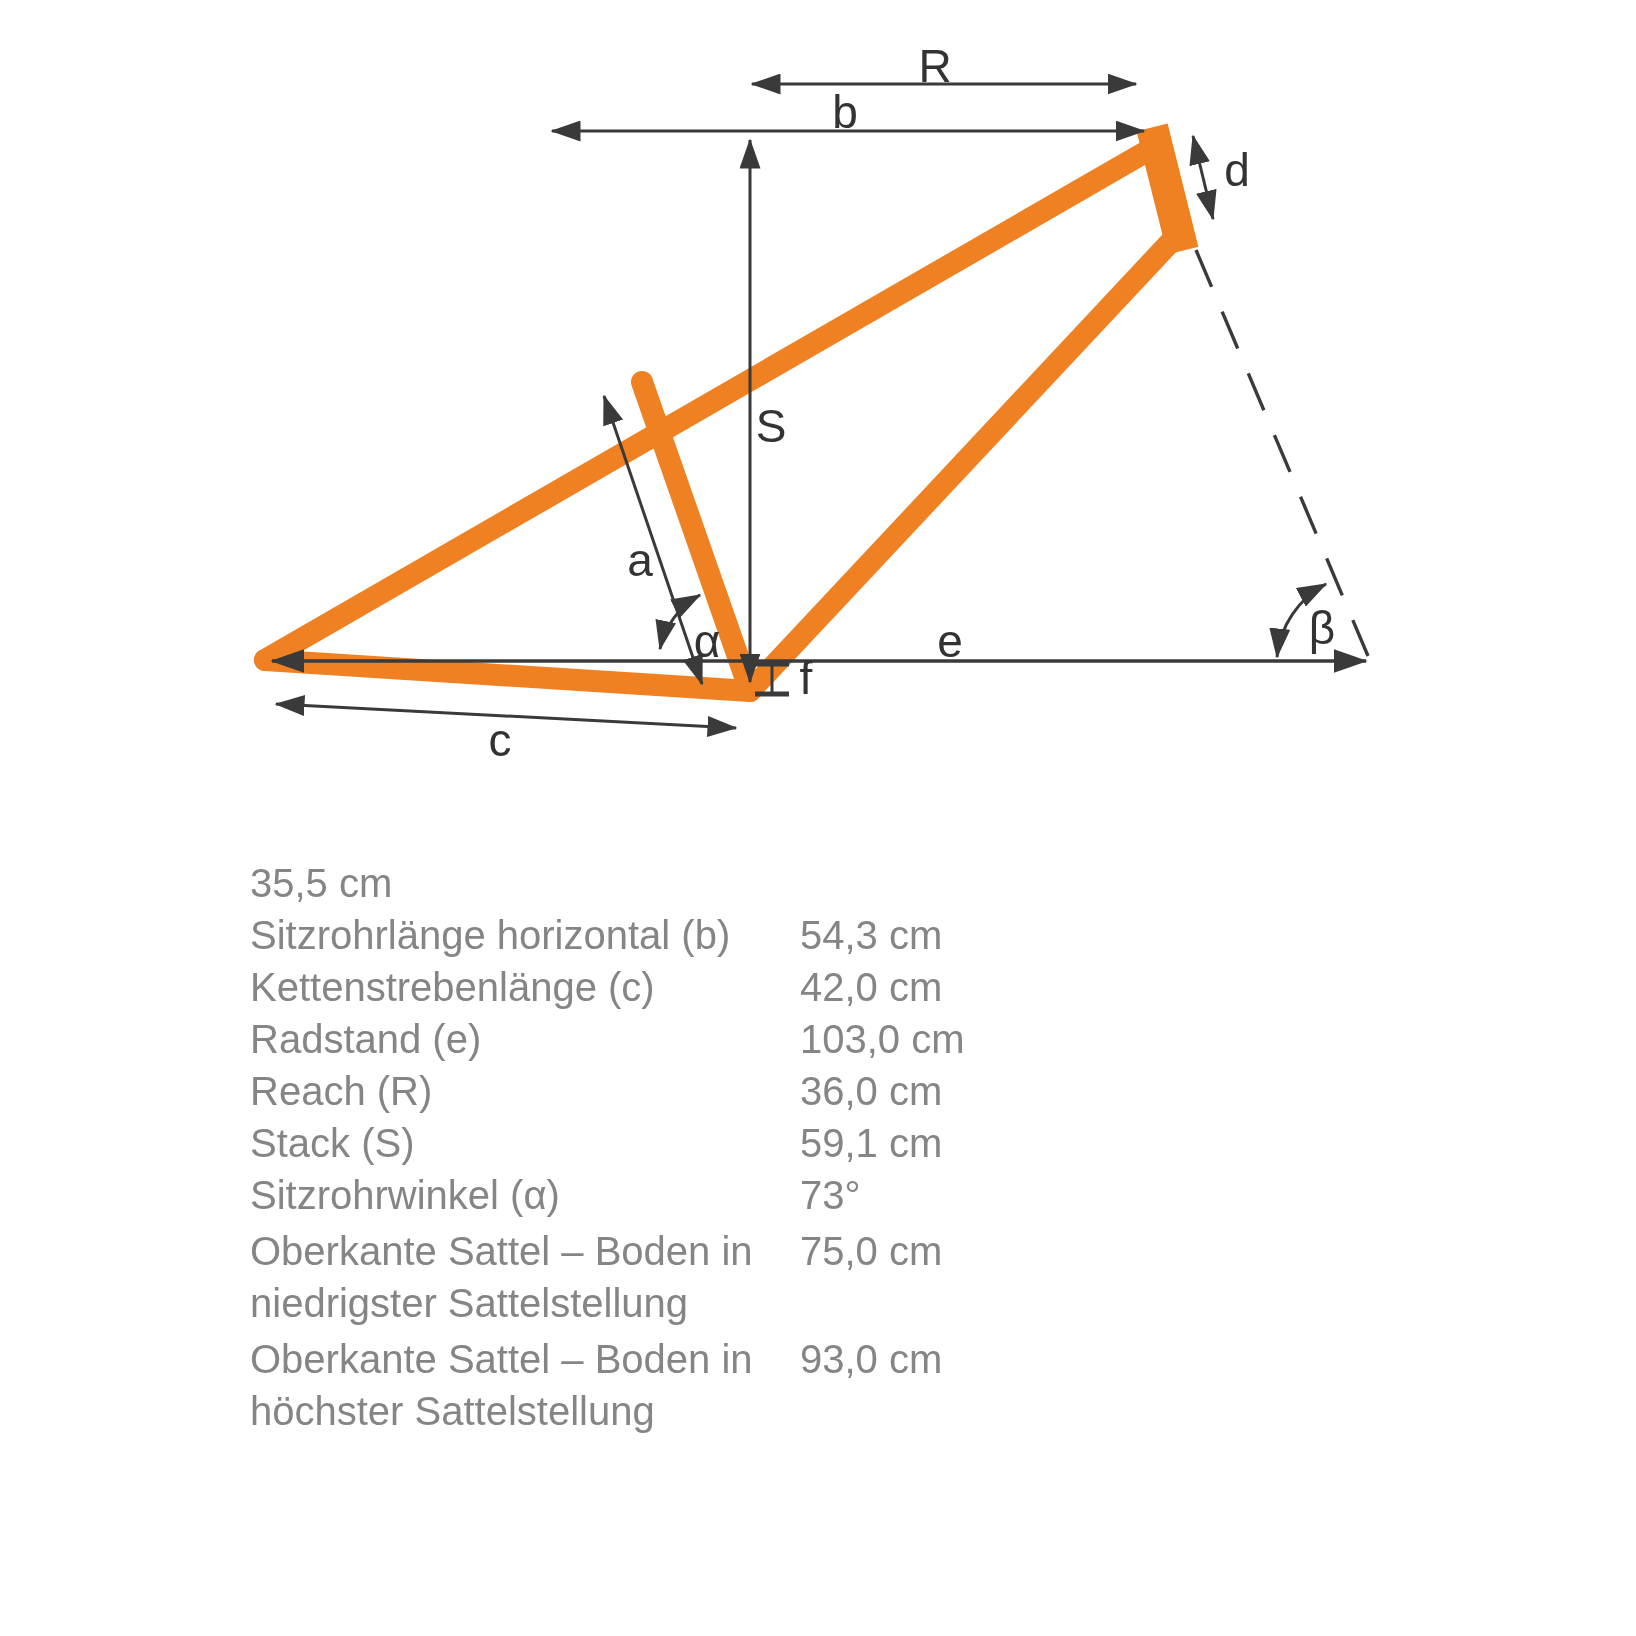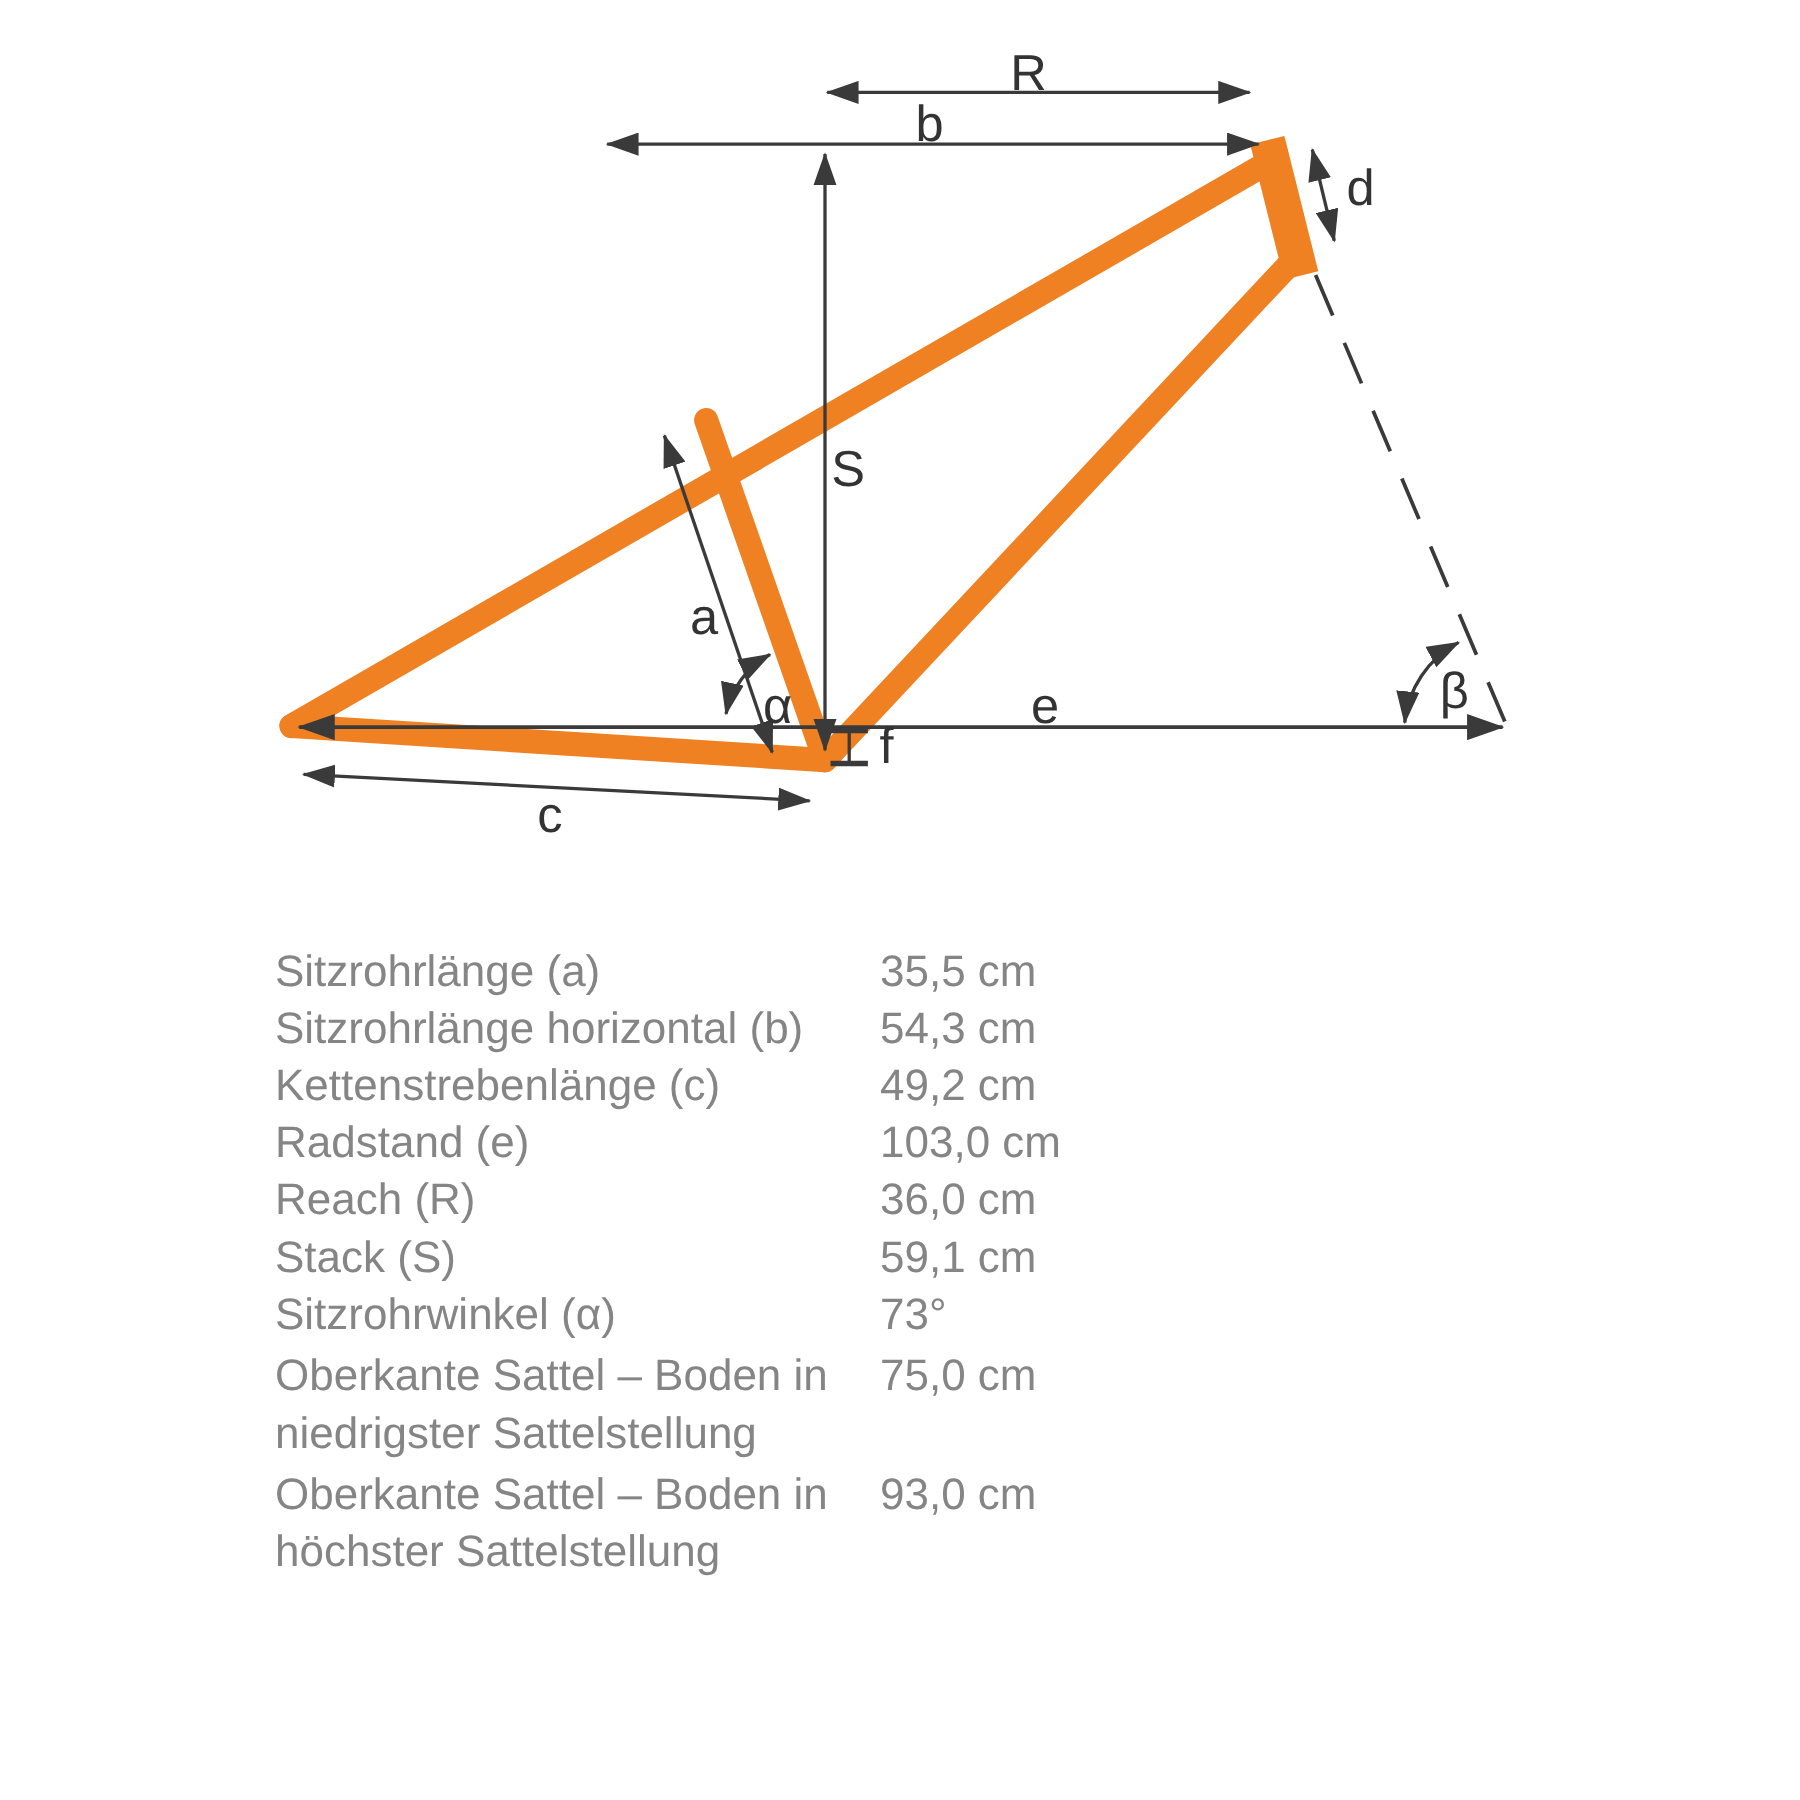--- a/index.html
+++ b/index.html
@@ -134,30 +134,29 @@
     <text x="707" y="657" text-anchor="middle" class="dlabel">α</text>
     <text x="950" y="657" text-anchor="middle" class="dlabel">e</text>
     <text x="806" y="694" text-anchor="middle" class="dlabel">f</text>
     <text x="1322" y="644" text-anchor="middle" class="dlabel">β</text>
     <text x="500" y="756" text-anchor="middle" class="dlabel">c</text>
   </g>
 </svg>
 
 <div class="geo-table">
   <div class="trow">
-    <div class="tlabel">Sitzrohrlänge (a)</div>
     <div class="tval">35,5 cm</div>
   </div>
   <div class="trow">
     <div class="tlabel">Sitzrohrlänge horizontal (b)</div>
     <div class="tval">54,3 cm</div>
   </div>
   <div class="trow">
     <div class="tlabel">Kettenstrebenlänge (c)</div>
-    <div class="tval">49,2 cm</div>
+    <div class="tval">42,0 cm</div>
   </div>
   <div class="trow">
     <div class="tlabel">Radstand (e)</div>
     <div class="tval">103,0 cm</div>
   </div>
   <div class="trow">
     <div class="tlabel">Reach (R)</div>
     <div class="tval">36,0 cm</div>
   </div>
   <div class="trow">

